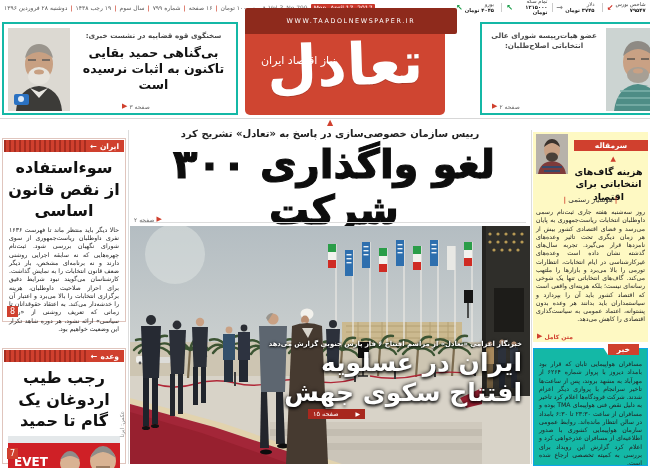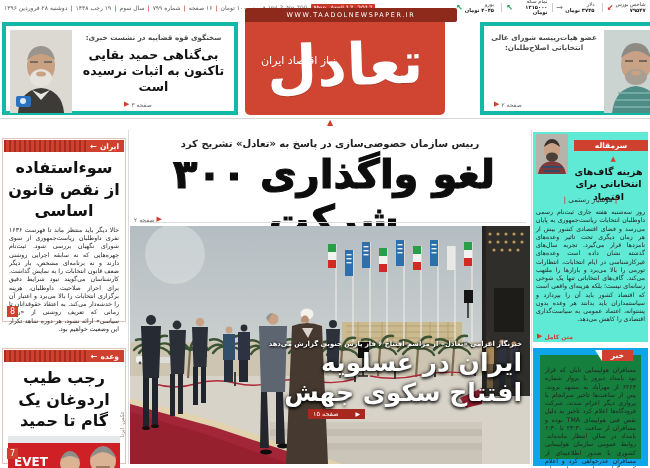--- a/index.html
+++ b/index.html
@@ -20,43 +20,43 @@
   .ticker { display:flex; align-items:center; gap:2px; flex:1; }
   .ticker .arr { font-size:8px; font-weight:bold; line-height:1; }
   .arr.up { color:#169c46; } .arr.down { color:#cf2b1e; } .arr.flat { color:#8a8a8a; }
   .ticker .tx { direction:rtl; text-align:right; font-size:5.2px; color:#444; line-height:1.15; }
   .ticker .tx b { display:block; font-size:5.2px; color:#222; }
   .tsep { width:1px; height:9px; background:#ccc; }
 
   
   .masthead { position:absolute; left:245px; top:8px; width:200px; height:107px;
               background:#cf4531; border-radius:5px; }
-  .website { position:absolute; left:245px; top:8px; width:212px; height:14px;
+  .website { position:absolute; left:245px; top:8px; width:212px; height:26px;
              background:#8e2a1c; color:#fff; font-size:6.4px; letter-spacing:1.6px;
              display:flex; align-items:center; justify-content:center; border-radius:2px 2px 2px 0; }
   .logo { position:absolute; left:0; right:0; top:20px; text-align:center; color:#fff;
           font-size:58px; font-weight:bold; line-height:1.3; direction:rtl;
           transform:rotate(-2deg); text-shadow:0 1px 0 rgba(0,0,0,.15); }
   .tagline { position:absolute; left:16px; top:46px; color:#fff; font-size:11px; direction:rtl; }
 
   
-  .newsbox { position:absolute; border:4px solid #14b8a6; background:#fff; }
+  .newsbox { position:absolute; border:2px solid #14b8a6; background:#fff; }
   .nb-left  { left:2px;  top:22px; width:236px; height:93px; }
   .nb-right { left:452px; top:22px; width:196px; height:93px;margin-left:28px; }
   .portrait { position:absolute; }
   .nb-text { position:absolute; top:7px; direction:rtl; text-align:center; }
   .nb-kicker { font-size:7.2px; font-weight:bold; color:#4a4a4a; line-height:1.35; }
   .nb-head { margin-top:4px; font-size:12.5px; font-weight:bold; color:#111; line-height:1.3; }
   .pagelink { position:absolute; display:flex; align-items:center; gap:2px; font-size:6px; color:#666; }
   .play { color:#d0402e; font-size:7px; line-height:1; }
 
   
   .lead { position:absolute; left:130px; top:120px; width:400px; text-align:center; direction:rtl; }
   .lead .tri { color:#d0402e; font-size:8px; line-height:6px; }
-  .lead-kicker { margin-top:12px; font-size:10px; font-weight:bold; color:#222; }
+  .lead-kicker { margin-top:2px; font-size:10px; font-weight:bold; color:#222; }
   .lead-head { margin-top:2px; font-size:40px; font-weight:bold; color:#0d0d0d;
                -webkit-text-stroke:1.1px #0d0d0d; letter-spacing:-1px; line-height:1.15;margin-left:8px; }
   .lead-page { position:absolute; left:4px; top:96px; }
 
   .hline-top  { position:absolute; left:0; right:0; top:118px; height:1px; background:#d7d7d7; }
   .hline-lead { position:absolute; left:140px; width:386px; top:222px; height:1px; background:#ddd; }
   .vline { position:absolute; top:130px; bottom:4px; width:1px; background:#ddd; }
 
   
   .sbox { position:absolute; background:#fff; border:1px solid #e0c5bd; }
@@ -68,38 +68,38 @@
   .secbar .lbl { position:absolute; right:2px; top:0; bottom:0; background:#d0402e; display:flex;
                  align-items:center; gap:3px; padding:0 3px; color:#fff; font-size:7.5px; font-weight:bold; }
   .secbar .arrow { font-size:8px; font-weight:bold; }
   .sb-head { font-size:16px; font-weight:bold; color:#111; text-align:center; direction:rtl;
              line-height:1.35; margin:5px 3px 4px; }
   .sb-body { font-size:6.2px; line-height:1.33; color:#222; direction:rtl; text-align:justify;
              padding:0 6px; }
   .badge { position:absolute; left:4px; bottom:4px; width:11px; height:11px; background:#d0402e;
            color:#fff; font-size:8px; display:flex; align-items:center; justify-content:center; }
 
-  .edbox { position:absolute; left:533px; top:132px; width:115px; height:210px; background:#5eead4; }
+  .edbox { position:absolute; left:533px; top:132px; width:115px; height:210px; background:#fef9c3; }
   .ed-label { position:absolute; right:0; top:8px; width:74px; height:11px; background:#d0402e;
               color:#fff; font-size:7.5px; font-weight:bold; display:flex; align-items:center;
               justify-content:center; }
   .ed-photo { position:absolute; left:3px; top:2px; }
   .ed-tri { position:absolute; right:32px; top:23px; color:#d0402e; font-size:7px; }
   .ed-head { position:absolute; left:38px; right:2px; top:34px; font-size:9.5px; font-weight:bold;
              color:#111; direction:rtl; text-align:center; line-height:1.3; }
   .ed-author { position:absolute; left:0; right:0; top:64px; text-align:center; font-size:7px;
                color:#333; direction:rtl; }
   .ed-author .pipe { color:#d0402e; font-weight:bold; }
   .ed-body { position:absolute; left:3px; right:3px; top:76px; font-size:6.2px; line-height:1.33;
              direction:rtl; text-align:justify; color:#222; }
   .ed-more { position:absolute; left:4px; bottom:2px; display:flex; gap:2px; align-items:center;
              font-size:6px; color:#d0402e; font-weight:bold; }
 
   .khbox { position:absolute; left:533px; top:348px; width:115px; height:118px;
-           background:#15803d; border:7px solid #0ea5e9; }
+           background:#14b8a6; border:1px solid #0ea5e9; }
   .kh-label { position:absolute; right:8px; top:-5px; background:#d0402e; color:#fff;
               font-size:7.5px; font-weight:bold; padding:1px 9px; }
   .kh-label::before { content:""; position:absolute; left:-7px; top:0; border-top:11px solid #fff;
                       border-left:7px solid transparent; }
   .kh-body { position:absolute; left:5px; right:5px; top:11px; font-size:6.2px; line-height:1.33;
              direction:rtl; text-align:justify; color:#222; }
 
   
   .photo { position:absolute; left:130px; top:226px; width:400px; height:238px; overflow:hidden; }
   .caption { position:absolute; right:8px; top:114px; width:272px; direction:rtl; text-align:right; }

